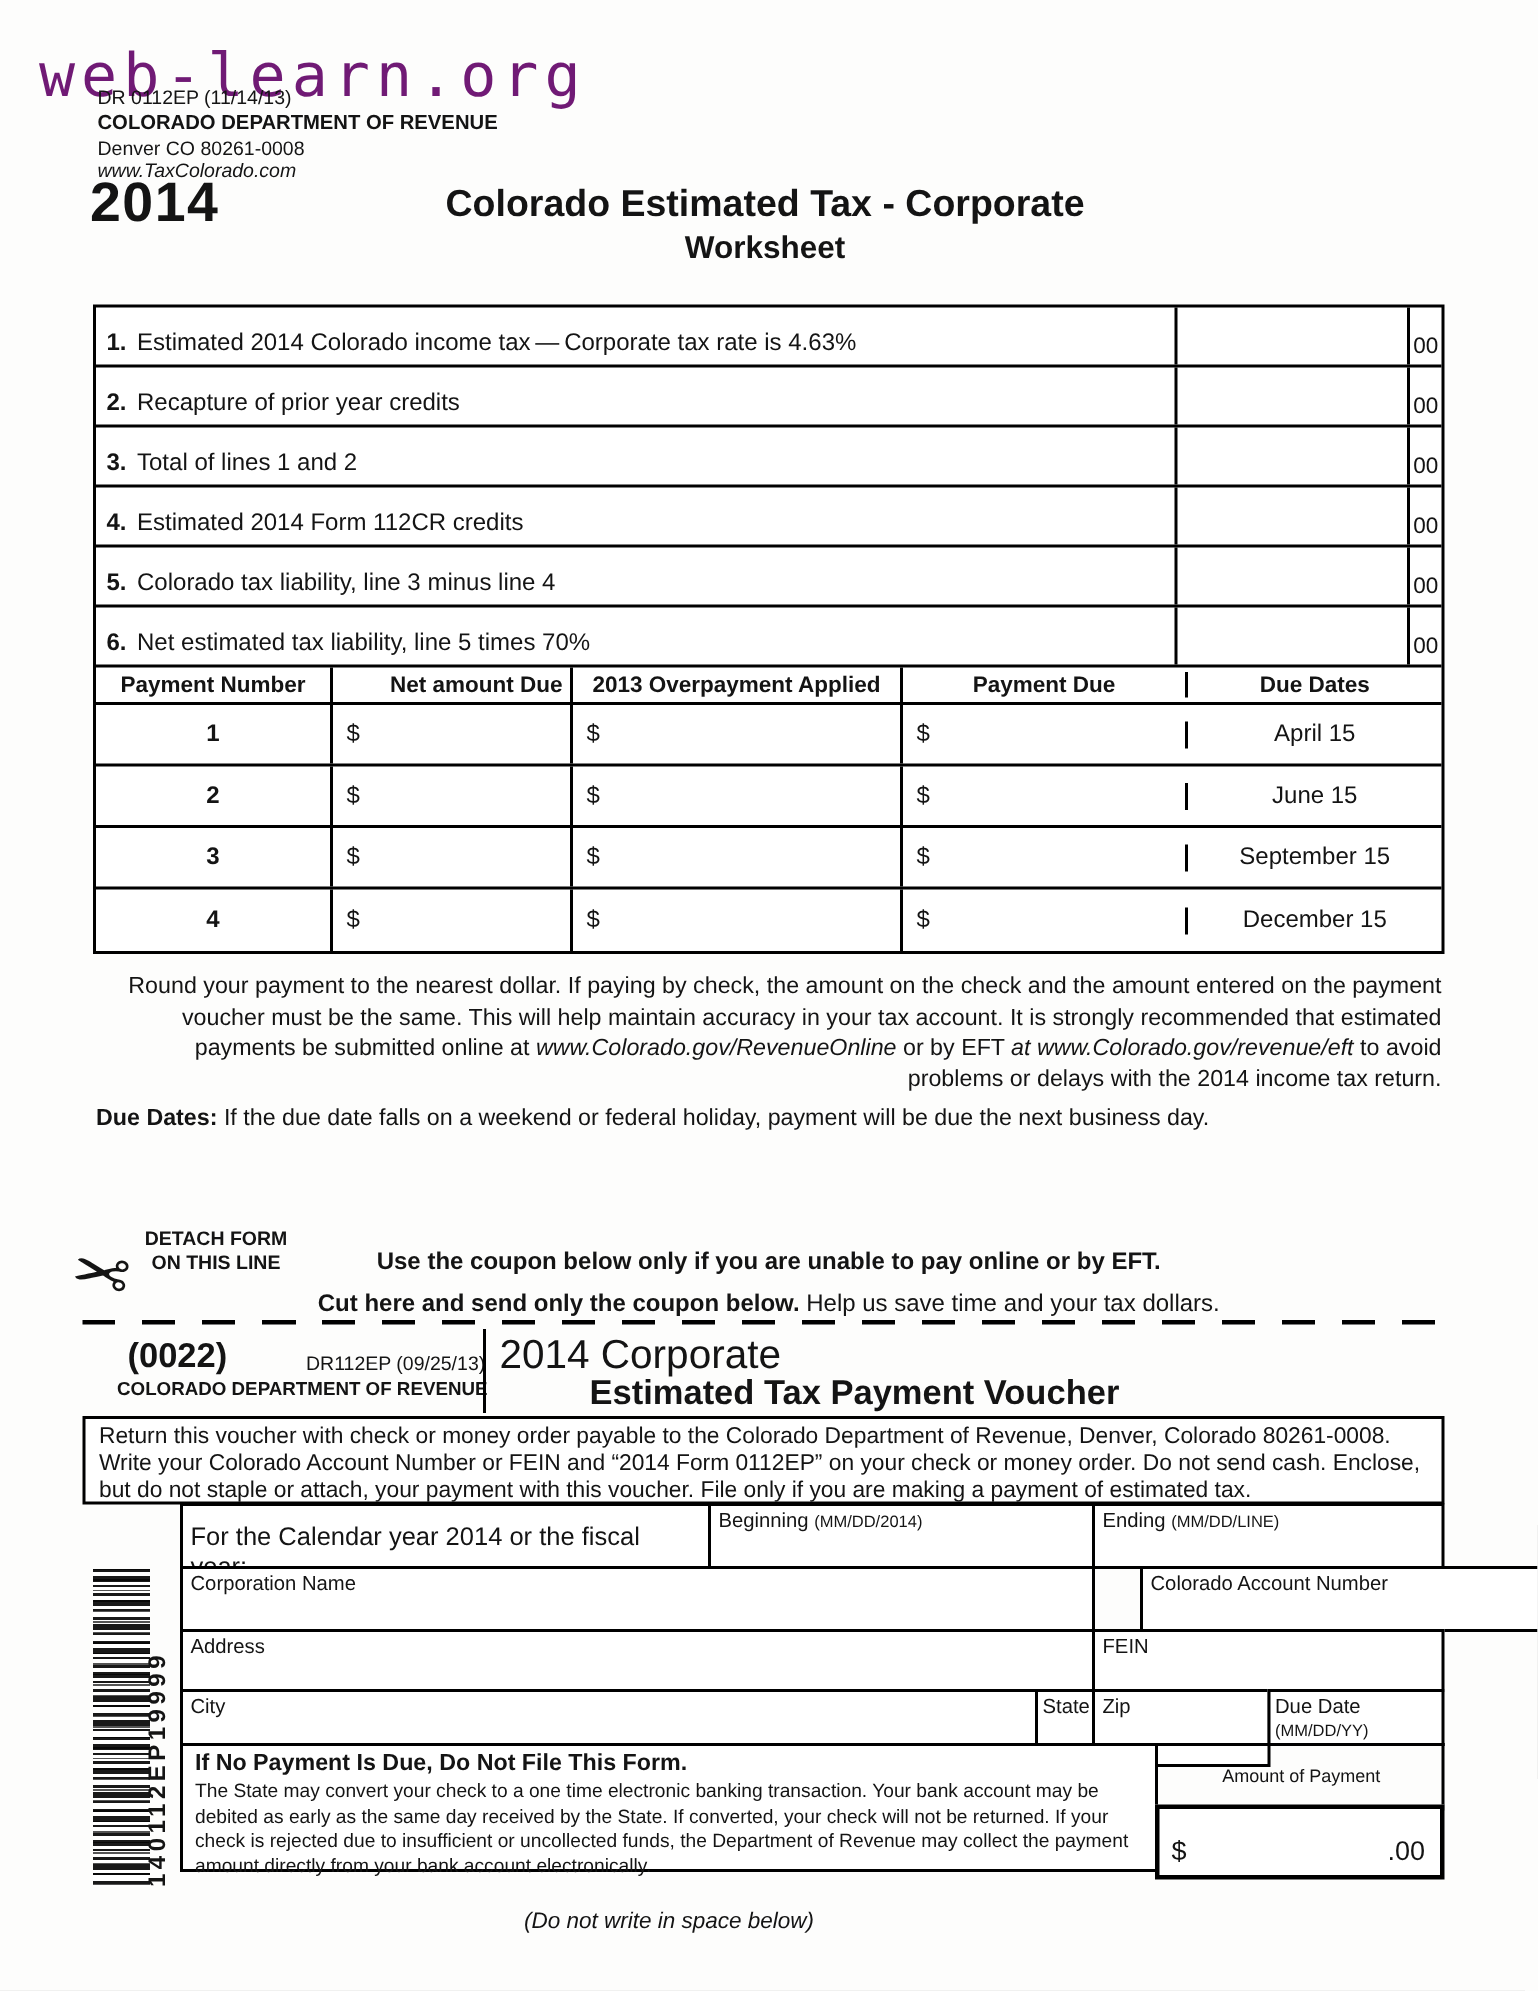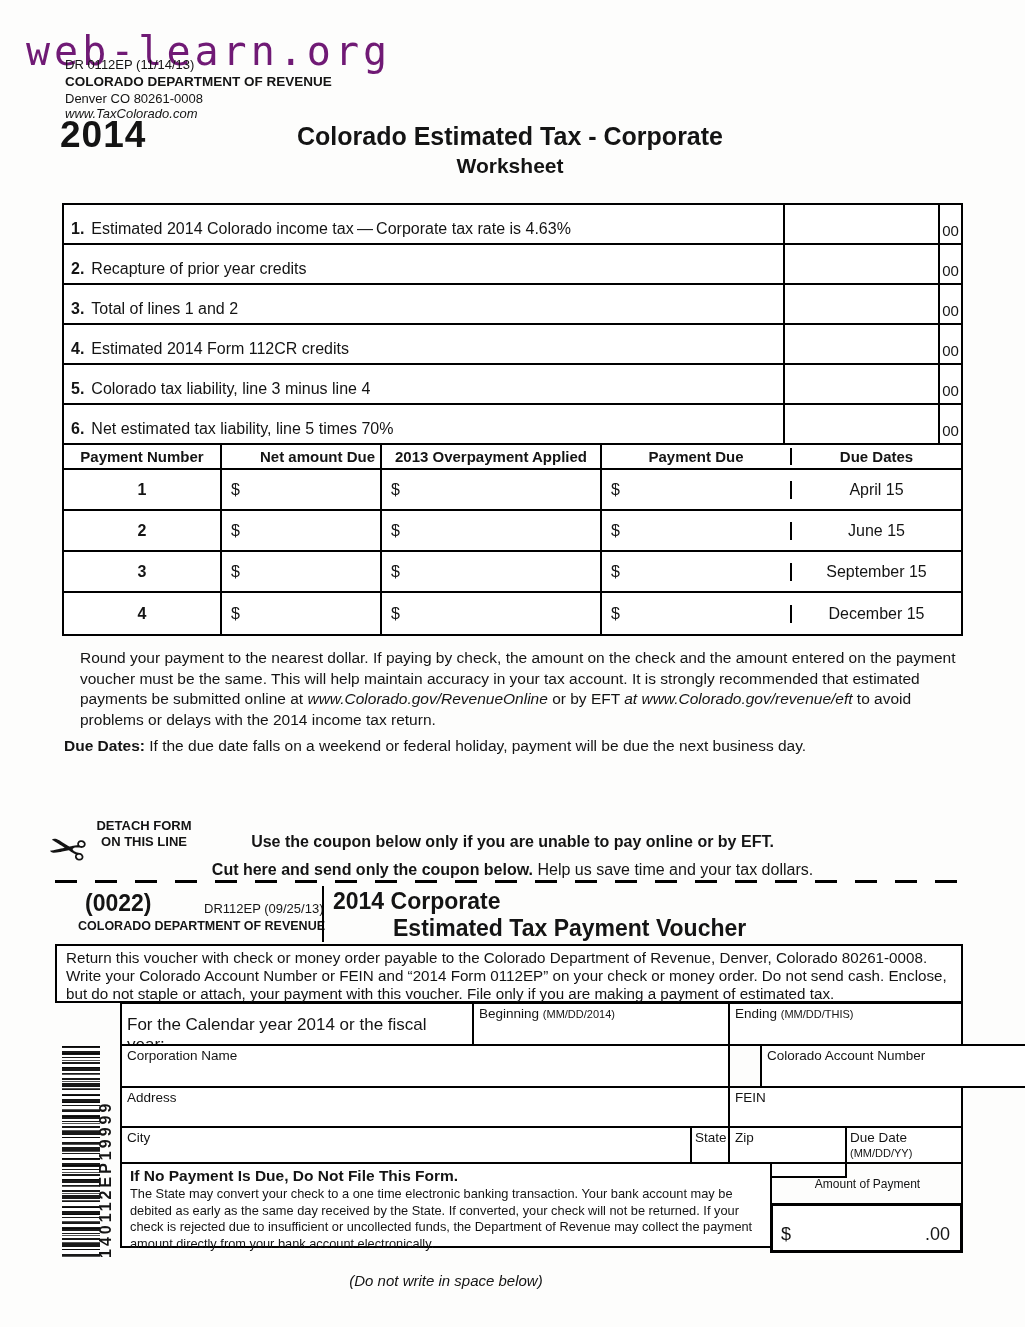--- a/index.html
+++ b/index.html
@@ -34,37 +34,37 @@
   .pt-row:last-child{border-bottom:none;}
   .c1{width:156px;text-align:center;}
   .c2{width:160px;border-left:2px solid #000;box-sizing:border-box;padding-left:33px;}
   .c3{width:220px;border-left:2px solid #000;box-sizing:border-box;}
   .c4{width:190px;border-left:2px solid #000;box-sizing:border-box;}
   .c5{flex:1;border-left:2px solid #000;box-sizing:border-box;text-align:center;}
   .pt-row .c2,.pt-row .c3,.pt-row .c4{padding-left:9px;height:100%;display:flex;align-items:center;}
   .pt-head .c2,.pt-head .c3,.pt-head .c4{display:flex;align-items:center;justify-content:center;height:100%;}
 
   
-  .para{left:80px;top:648px;width:897px;font-size:15.5px;line-height:20.5px;}
+  .para{left:64px;top:648px;width:897px;font-size:15.5px;line-height:20.5px;text-align:right;}
   .due-note{left:64px;top:737px;width:897px;font-size:15.5px;}
 
   
   .scissors{left:48px;top:826px;font-size:46px;transform:scaleX(-1) rotate(-10deg);line-height:46px;}
   .detach-label{left:84px;top:818px;width:120px;text-align:center;font-size:13px;font-weight:bold;line-height:16px;}
   .use-coupon{left:0;top:833px;width:1025px;text-align:center;font-size:16px;font-weight:bold;}
   .cut-text{left:0;top:861px;width:1025px;text-align:center;font-size:16px;}
   .cut-line{left:55px;top:880px;width:910px;height:3px;
             background:repeating-linear-gradient(90deg,#000 0 22px,transparent 22px 40px);}
 
   
   .v0022{left:85px;top:890px;font-size:23px;font-weight:bold;}
   .vform{left:204px;top:901px;font-size:13px;}
   .vdept{left:78px;top:919px;font-size:12.5px;font-weight:bold;}
   .vdiv{left:322px;top:886px;width:2px;height:56px;background:#000;}
-  .vtitle1{left:333px;top:888px;font-size:23px;font-weight:bold;}
+  .vtitle1{left:333px;top:888px;font-size:27px;font-weight:normal;}
   .vtitle2{left:393px;top:915px;font-size:23px;font-weight:bold;}
 
   
   .return-box{left:55px;top:944px;width:908px;height:59px;border:2px solid #000;box-sizing:border-box;
               padding:3px 9px;font-size:15.2px;line-height:18px;background:#fff;}
 
   
   .cell{position:absolute;border:2px solid #000;box-sizing:border-box;background:#fff;
         font-size:13.5px;padding:2px 5px;}
   .cell .fmt{font-size:11px;}
@@ -216,21 +216,21 @@
 
   <div class="abs return-box">Return this voucher with check or money order payable to the Colorado Department of Revenue, Denver, Colorado 80261-0008. Write your Colorado Account Number or FEIN and “2014 Form 0112EP” on your check or money order. Do not send cash. Enclose, but do not staple or attach, your payment with this voucher. File only if you are making a payment of estimated tax.</div>
 
   <div class="abs barcode"></div>
   <div class="abs barcode-text">140112EP19999</div>
 
   <div class="cell cal-cell" style="left:120px;top:1002px;width:354px;height:60px;">
       <span>For the Calendar year 2014 or the fiscal year:</span>
     </div>
   <div class="cell" style="left:472px;top:1002px;width:258px;height:44px;"><span>Beginning </span><span class="fmt">(MM/DD/2014)</span></div>
-  <div class="cell" style="left:728px;top:1002px;width:235px;height:44px;"><span>Ending </span><span class="fmt">(MM/DD/THIS)</span></div>
+  <div class="cell" style="left:728px;top:1002px;width:235px;height:44px;"><span>Ending </span><span class="fmt">(MM/DD/LINE)</span></div>
 
   <div class="cell" style="left:120px;top:1044px;width:610px;height:44px;"><span>Corporation Name</span></div>
   <div class="cell" style="left:760px;top:1044px;width:277px;height:44px;"><span>Colorado Account Number</span></div>
 
   <div class="cell" style="left:120px;top:1086px;width:610px;height:42px;"><span>Address</span></div>
   <div class="cell" style="left:728px;top:1086px;width:235px;height:42px;"><span>FEIN</span></div>
 
   <div class="cell" style="left:120px;top:1126px;width:572px;height:38px;"><span>City</span></div>
   <div class="cell" style="left:690px;top:1126px;width:40px;height:38px;padding:2px 3px;"><span>State</span></div>
   <div class="cell" style="left:728px;top:1126px;width:119px;height:52px;"><span>Zip</span></div>

